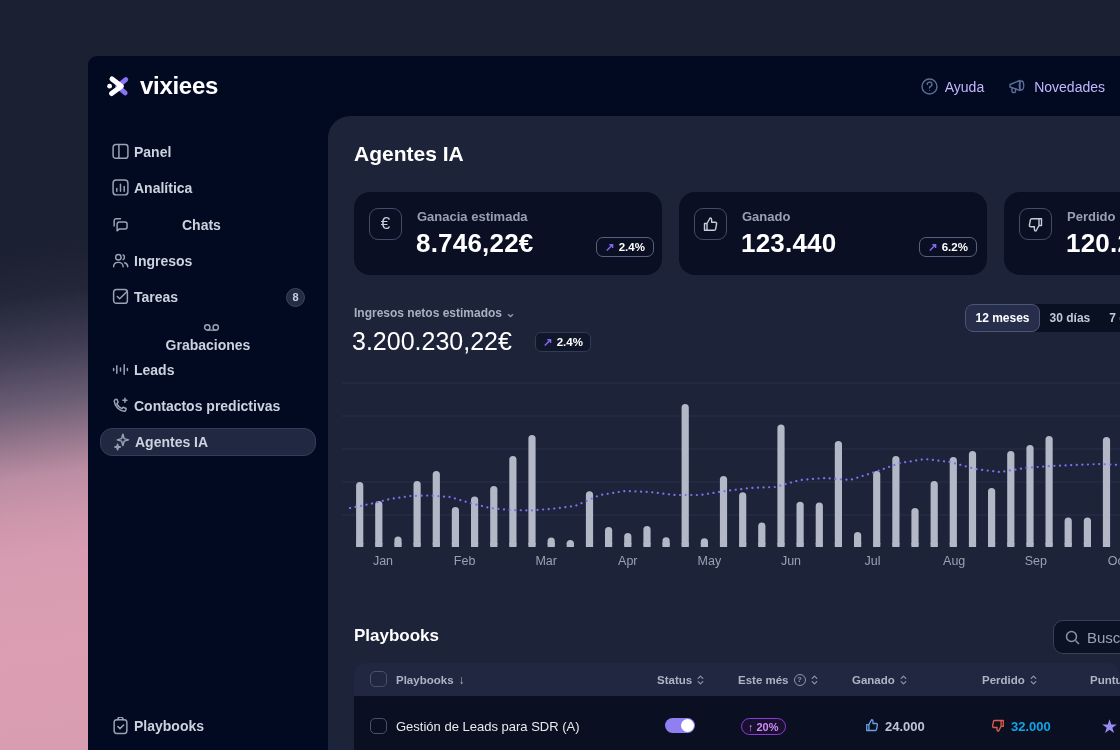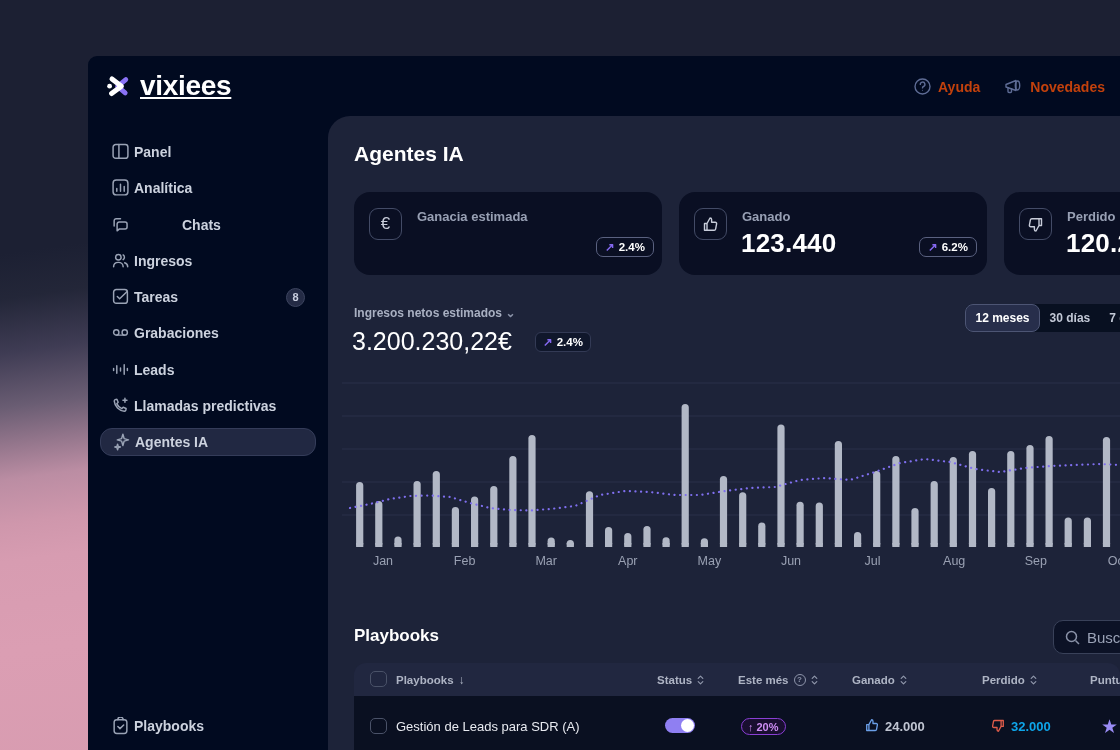--- a/index.html
+++ b/index.html
@@ -23,22 +23,22 @@
         #d79cb1 62%,
         #db9eb3 72%,
         #d59aae 100%);
   }
   #app {
     position:absolute; left:88px; top:56px; width:1032px; height:694px;
     background:#010a20; border-radius:9px 0 0 0;
   }
   
   .logo { position:absolute; left:16px; top:10px; height:40px; display:flex; align-items:center; }
-  .logo-text { color:#fff; font-size:28px; font-weight:700; letter-spacing:-0.3px; margin-left:10px;text-decoration:underline; }
-  .hlinks { position:absolute; right:15px; top:22px; display:flex; gap:24px; color:#c2410c; font-size:14px; font-weight:700; }
+  .logo-text { color:#fff; font-size:24px; font-weight:700; letter-spacing:-0.3px; margin-left:10px; }
+  .hlinks { position:absolute; right:15px; top:22px; display:flex; gap:24px; color:#c4b5fd; font-size:14px; font-weight:400; }
   .hlink { display:flex; align-items:center; gap:7px; }
   .hlink svg { display:block; }
   
   .nav { position:absolute; left:12px; top:82px; width:216px; }
   .nav-item { position:absolute; left:0; width:216px; height:28px; display:flex; align-items:center; color:#ccd2de; font-size:14px; font-weight:700; }
   .nav-item svg { margin-left:12px; margin-right:5px; flex:none; }
   .nav-sel { background:#212842; border:1px solid #343c59; border-radius:12px; }
   .nav-badge { position:absolute; left:186px; top:4.5px; width:19px; height:19px; border-radius:50%; background:#242b45; border:1px solid #3c445f; color:#c9cede; font-size:11px; font-weight:700; display:flex; align-items:center; justify-content:center; }
   
   #content {
@@ -138,42 +138,42 @@
 
   </div>
       <div class="nav-item" style="top:145.0px;">
     <svg width="17" height="18" viewBox="0 0 16 17" fill="none" stroke="#9aa3b5" stroke-width="1.4" stroke-linecap="round">
           <rect x="1.5" y="1.5" width="13" height="13" rx="2.5"></rect>
           <path d="M5 8 l2.2 2.2 L14.5 3"></path>
         </svg>
     <span>Tareas</span>
     <div class="nav-badge">8</div>
   </div>
-      <div class="nav-item" style="top:181.3px;">
+      <div class="nav-item" style="top:181.3px;flex-direction:column;">
     <svg width="17" height="18" viewBox="0 0 16 17" fill="none" stroke="#9aa3b5" stroke-width="1.4" stroke-linecap="round">
           <circle cx="4" cy="8" r="2.5"></circle>
           <circle cx="12" cy="8" r="2.5"></circle>
           <path d="M4 10.5 H12"></path>
         </svg>
     <span>Grabaciones</span>
 
   </div>
       <div class="nav-item" style="top:217.5px;">
     <svg width="17" height="18" viewBox="0 0 16 17" fill="none" stroke="#9aa3b5" stroke-width="1.4" stroke-linecap="round">
           <path d="M1.5 7 V9 M4.5 4.5 V11.5 M8 6.5 V9.5 M11.5 3.5 V12.5 M14.5 7 V9"></path>
         </svg>
     <span>Leads</span>
 
   </div>
       <div class="nav-item" style="top:253.8px;">
     <svg width="17" height="18" viewBox="0 0 16 17" fill="none" stroke="#9aa3b5" stroke-width="1.4" stroke-linecap="round">
           <path d="M4.6 2.2 C3.6 2.2 2 2.6 2.1 3.9 C2.6 8.9 6.6 12.9 11.6 13.4 C12.9 13.5 13.3 11.9 13.3 10.9 L10.5 9.7 L9.2 11 C7.4 10.2 5.3 8.1 4.5 6.3 L5.8 5 Z" stroke-linejoin="round"></path>
           <path d="M12.2 1.2 V5 M10.3 3.1 H14.1"></path>
         </svg>
-    <span>Llamadas predictivas</span>
+    <span>Contactos predictivas</span>
 
   </div>
       <div class="nav-item nav-sel" style="top:290.0px;">
     <svg width="17" height="18" viewBox="0 0 16 17" fill="none" stroke="#9aa3b5" stroke-width="1.4" stroke-linecap="round">
           <path d="M9.3 1.2 L10.5 5.3 L14.6 6.5 L10.5 7.7 L9.3 11.8 L8.1 7.7 L4 6.5 L8.1 5.3 Z" stroke-linejoin="round"></path>
           <path d="M4.3 10.6 L4.9 12.6 L6.9 13.2 L4.9 13.8 L4.3 15.8 L3.7 13.8 L1.7 13.2 L3.7 12.6 Z" stroke-linejoin="round"></path>
         </svg>
     <span>Agentes IA</span>
 
   </div>
@@ -187,20 +187,21 @@
       </div>
     </div>
 
   <div id="content">
     <h1>Agentes IA</h1>
     <div class="card" style="left:26px;">
       <div class="cicon">
           <span style="font-size:17px;">€</span>
         </div>
       <div class="clabel">Ganacia estimada</div>
+      <div class="cvalue">8.746,22€</div>
       <div class="pill-up" style="left:242px;"><span class="arr">↗</span>2.4%</div>
     </div>
     <div class="card" style="left:351px;">
       <div class="cicon">
           <svg width="17" height="17" viewBox="0 0 17 17" fill="none" stroke="#c8cdda" stroke-width="1.4" stroke-linejoin="round">
             <path d="M5 7.5 L8 2 a1.6 1.6 0 0 1 1.6 1.6 V6.2 h3.6 a1.4 1.4 0 0 1 1.4 1.7 l-1 5.2 a1.4 1.4 0 0 1-1.4 1.1 H5 M5 7.5 H2.5 V14.2 H5 M5 7.5 V14.2"></path>
           </svg>
         </div>
       <div class="clabel">Ganado</div>
       <div class="cvalue">123.440</div>

